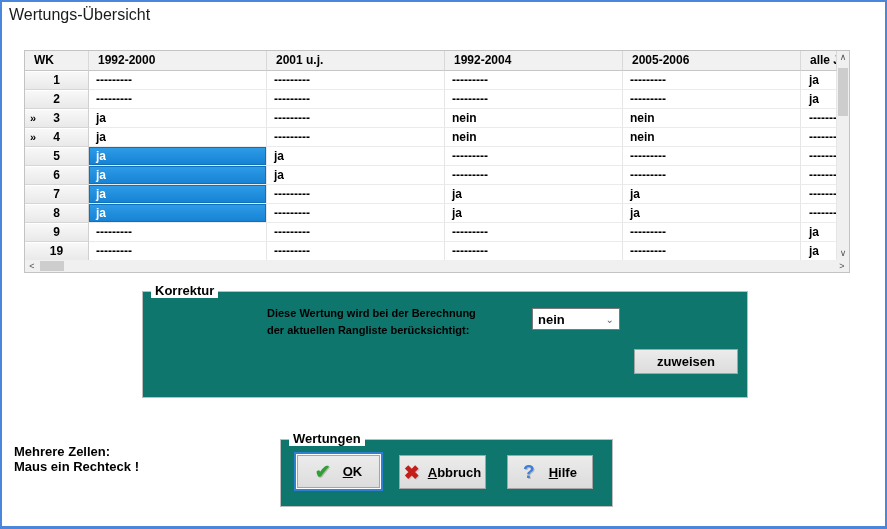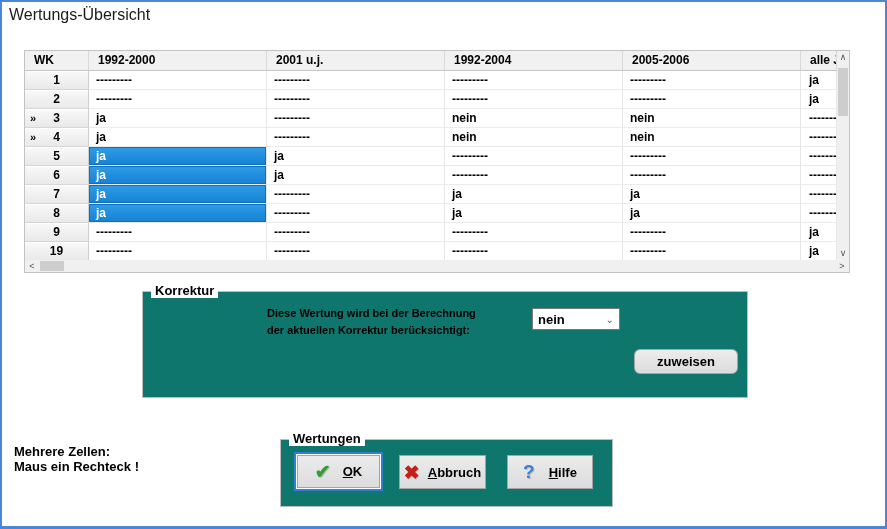--- a/index.html
+++ b/index.html
@@ -41,21 +41,21 @@
 
   .korrektur{left:140px;top:289px;width:606px;height:107px;}
   .k-label{position:absolute;left:124px;top:13px;font-size:11px;font-weight:bold;line-height:17px;}
   .dropdown{position:absolute;left:389px;top:16px;width:88px;height:22px;box-sizing:border-box;
             border:1px solid #7a7a7a;background:#fff;display:flex;align-items:center;}
   .dropdown .val{flex:1;font-size:13px;font-weight:bold;padding-left:5px;}
   .dropdown .chev{color:#666;font-size:10px;padding-right:5px;}
   .btn{box-sizing:border-box;background:linear-gradient(180deg,#ececec,#dcdcdc);
        border:1px solid #a5a5a5;font-size:13px;font-weight:bold;color:#000;
        display:flex;align-items:center;justify-content:center;cursor:default;}
-  .btn-assign{position:absolute;left:491px;top:57px;width:104px;height:25px;border-radius:6px;}
+  .btn-assign{position:absolute;left:491px;top:57px;width:104px;height:25px;}
 
   
   .hint{position:absolute;left:12px;top:442px;width:160px;
         font-size:13px;font-weight:bold;line-height:15px;}
   .wertungen{left:278px;top:437px;width:333px;height:68px;}
   .btn-ok-ring{position:absolute;left:13px;top:12px;width:89px;height:39px;box-sizing:border-box;
                border:2px solid var(--focus_ring,#2f80d0);padding:1px;background:#fff;}
   .btn-ok{width:100%;height:100%;gap:12px;}
   .btn-cancel{position:absolute;left:118px;top:15px;width:87px;height:34px;gap:8px;}
   .btn-help{position:absolute;left:226px;top:15px;width:86px;height:34px;gap:14px;}
@@ -152,21 +152,21 @@
       <div class="sb-btn h" style="left:0;top:0;">&lt;</div>
       <div class="hthumb"></div>
       <div class="sb-btn h" style="right:0;top:0;">&gt;</div>
     </div>
   </div>
 
   <div class="groupbox korrektur">
     <div class="legend">Korrektur</div>
     <div class="k-label">
       <div>Diese Wertung wird bei der Berechnung</div>
-      <div>der aktuellen Korrektur berücksichtigt:</div>
+      <div>der aktuellen Rangliste berücksichtigt:</div>
     </div>
     <div class="dropdown">
       <span class="val">nein</span>
       <span class="chev">⌄</span>
     </div>
     <div class="btn btn-assign">zuweisen</div>
   </div>
 
   <div class="hint">
     <div>Mehrere Zellen:</div>

